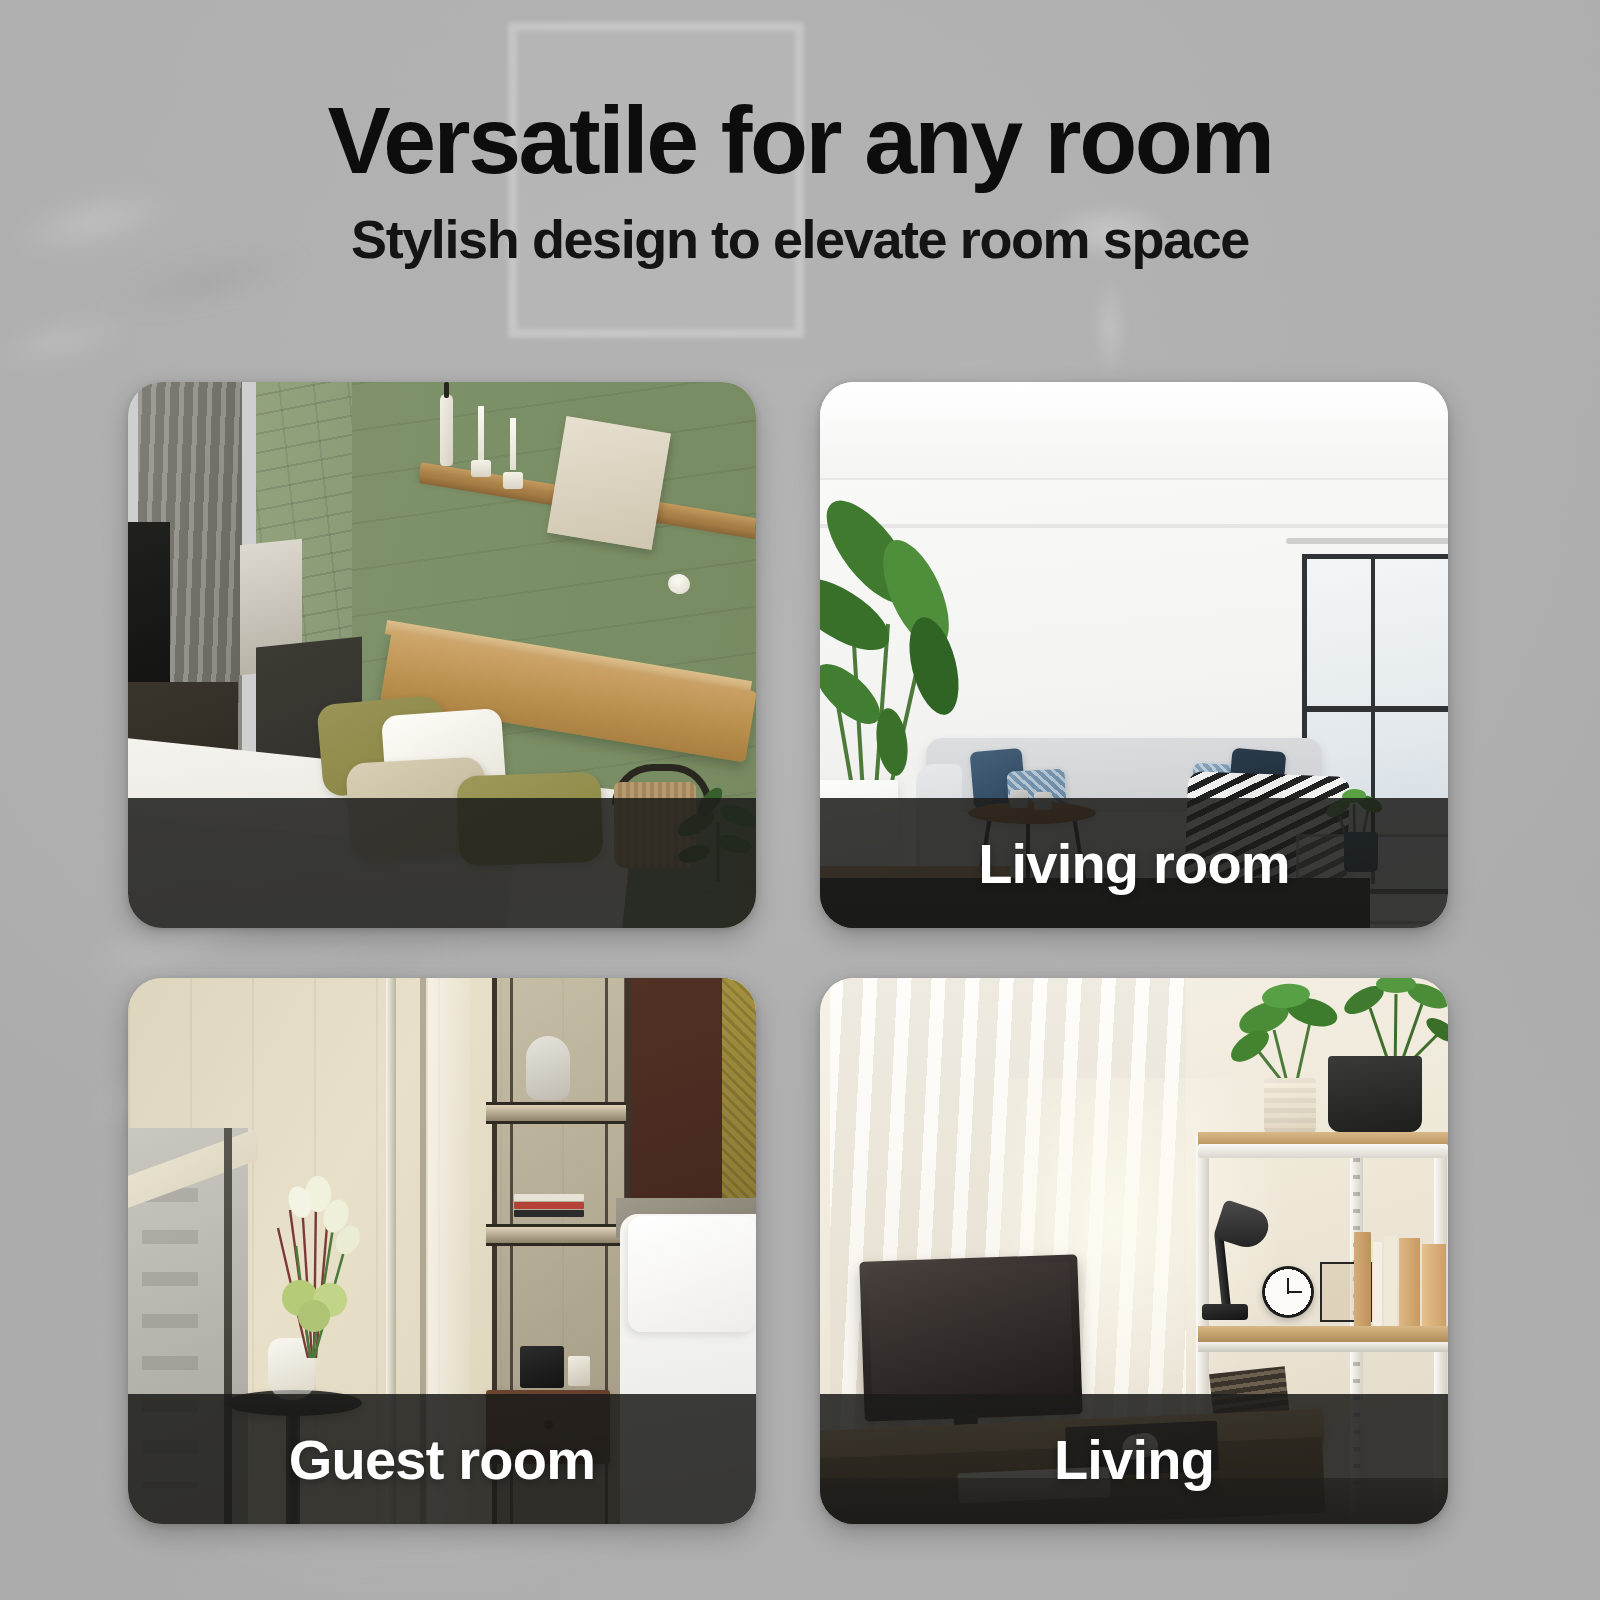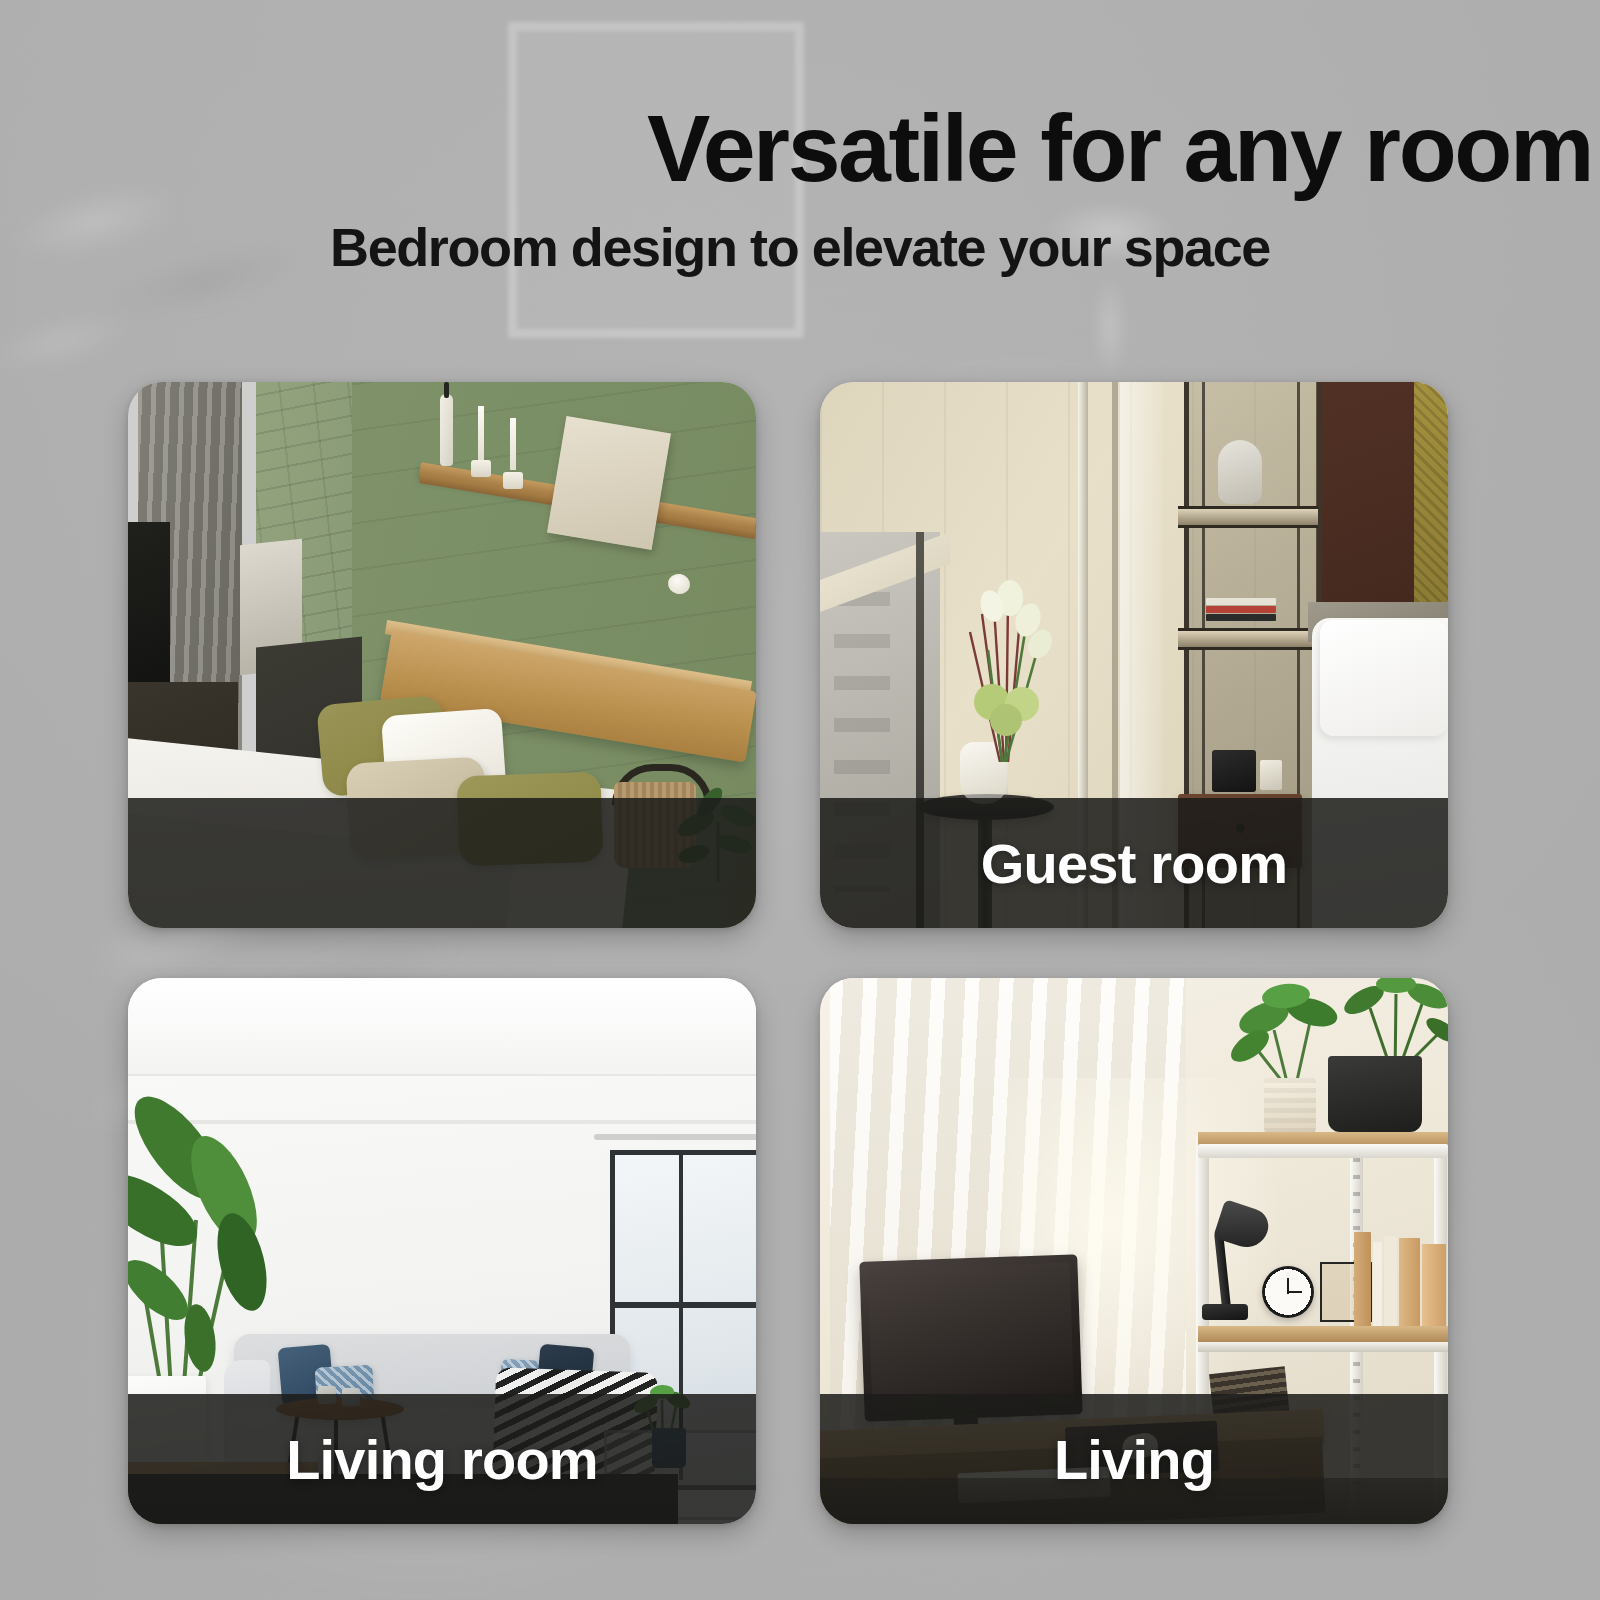--- a/index.html
+++ b/index.html
@@ -73,28 +73,27 @@
   }
 
   
   .headings {
     position: absolute;
     left: 0; top: 92px; width: 1600px;
     text-align: center;
     z-index: 6;
   }
   .title {
-    margin: 8px;
+    margin: 0;
     font-size: 95px;
     line-height: 1.02;
     font-weight: 700;
     letter-spacing: -2.4px;
     color: #0d0d0d;
     font-family: "Liberation Sans", sans-serif;
-    text-align: right;
   }
   .subtitle {
     margin: 22px 0 0 0;
     font-size: 54px;
     line-height: 1.05;
     font-weight: 700;
     letter-spacing: -1.4px;
     color: #141414;
     font-family: "Liberation Sans", sans-serif;
   }
@@ -725,21 +724,21 @@
     <div class="bg-frame"></div>
     <div class="bg-lamp"></div>
     <div class="bg-soft1"></div>
     <div class="bg-plantL2"></div>
     <div class="bg-soft2"></div>
     <div class="bg-vign"></div>
   </div>
 
   <div class="headings">
     <h1 class="title">Versatile for any room</h1>
-    <p class="subtitle">Bedroom design to elevate your space</p>
+    <p class="subtitle">Stylish design to elevate room space</p>
   </div>
 
   <div class="grid">
 
     <div class="card">
       <div class="scene">
         <div class="bd-wall"></div>
         <div class="bd-curtain"></div>
         <div class="bd-window"></div>
         <div class="bd-brick"></div>
@@ -772,20 +771,83 @@
         <svg class="bd-plant" viewBox="0 0 100 110">
           <path d="M50 110 L50 50" stroke="#3e5c32" stroke-width="3" fill="none"></path>
           <ellipse cx="28" cy="52" rx="20" ry="9" fill="#3f6b33" transform="rotate(-28 28 52)"></ellipse>
           <ellipse cx="70" cy="44" rx="19" ry="9" fill="#4a7a3a" transform="rotate(22 70 44)"></ellipse>
           <ellipse cx="42" cy="30" rx="17" ry="8" fill="#37602c" transform="rotate(-52 42 30)"></ellipse>
           <ellipse cx="66" cy="72" rx="18" ry="8" fill="#446f36" transform="rotate(14 66 72)"></ellipse>
           <ellipse cx="26" cy="82" rx="16" ry="8" fill="#3a6530" transform="rotate(-16 26 82)"></ellipse>
         </svg>
       </div>
       <div class="card-overlay"></div>
+    </div>
+
+    <div class="card">
+      <div class="scene">
+        <div class="lr-wall"></div>
+        <div class="lr-ceil"></div>
+        <div class="lr-ceil2"></div>
+
+        <svg class="lr-plant" viewBox="0 0 230 400">
+          <g stroke="#4c7a3a" stroke-width="4" fill="none">
+            <path d="M70 400 L58 200"></path>
+              <path d="M76 400 L92 180"></path>
+              <path d="M82 400 L120 230"></path>
+            <path d="M66 400 L40 250"></path>
+          </g>
+          <ellipse cx="74" cy="108" rx="26" ry="62" fill="#3f7a2f" transform="rotate(-38 74 108)"></ellipse>
+          <ellipse cx="120" cy="150" rx="25" ry="58" fill="#4f8f3b" transform="rotate(-24 120 150)"></ellipse>
+          <ellipse cx="44" cy="170" rx="24" ry="56" fill="#38702a" transform="rotate(-58 44 170)"></ellipse>
+          <ellipse cx="138" cy="222" rx="22" ry="50" fill="#2f6424" transform="rotate(-14 138 222)"></ellipse>
+          <ellipse cx="52" cy="250" rx="18" ry="40" fill="#427e32" transform="rotate(-48 52 250)"></ellipse>
+          <ellipse cx="96" cy="298" rx="15" ry="34" fill="#3a7029" transform="rotate(-8 96 298)"></ellipse>
+        </svg>
+        <div class="lr-pot"></div>
+
+        <div class="lr-winrod"></div>
+        <div class="lr-window"></div>
+        <div class="lr-winmull"></div>
+
+        <div class="lr-sofa"></div>
+        <div class="lr-arm"></div>
+        <div class="lr-pl1"></div>
+        <div class="lr-pl2"></div>
+        <div class="lr-pl3"></div>
+        <div class="lr-pl4"></div>
+        <div class="lr-seat"></div>
+        <div class="lr-chaise"></div>
+        <div class="lr-throw"></div>
+
+        <div class="lr-leg1"></div>
+        <div class="lr-leg2"></div>
+        <div class="lr-leg3"></div>
+        <div class="lr-table"></div>
+        <div class="lr-cup1"></div>
+        <div class="lr-cup2"></div>
+
+        <div class="lr-glasstbl"></div>
+        <svg class="lr-smallplant" viewBox="0 0 70 90">
+          <g stroke="#4c7a3a" stroke-width="2.6" fill="none">
+            <path d="M34 90 L20 36"></path>
+              <path d="M36 90 L48 30"></path>
+              <path d="M35 90 L34 24"></path>
+          </g>
+          <ellipse cx="18" cy="28" rx="13" ry="7" fill="#4e8f3c" transform="rotate(-30 18 28)"></ellipse>
+          <ellipse cx="50" cy="24" rx="13" ry="7" fill="#3f7a2f" transform="rotate(26 50 24)"></ellipse>
+          <ellipse cx="34" cy="16" rx="12" ry="7" fill="#57a044" transform="rotate(-4 34 16)"></ellipse>
+        </svg>
+        <div class="lr-bluepot"></div>
+
+        <div class="lr-floor"></div>
+        <div class="lr-rug"></div>
+      </div>
+      <div class="card-overlay"></div>
+      <div class="card-label">Living room</div>
     </div>
 
     <div class="card">
       <div class="scene">
         <div class="gr-wall"></div>
         <div class="gr-mirror"></div>
         <div class="gr-mirror-panes"></div>
         <div class="gr-angle"></div>
         <div class="gr-mirror-edge"></div>
         <div class="gr-panel1"></div>
@@ -838,83 +900,20 @@
           <circle cx="92" cy="142" r="17" fill="#c2d487"></circle>
           <circle cx="76" cy="158" r="16" fill="#aec373"></circle>
         </svg>
       </div>
       <div class="card-overlay"></div>
       <div class="card-label">Guest room</div>
     </div>
 
     <div class="card">
       <div class="scene">
-        <div class="lr-wall"></div>
-        <div class="lr-ceil"></div>
-        <div class="lr-ceil2"></div>
-
-        <svg class="lr-plant" viewBox="0 0 230 400">
-          <g stroke="#4c7a3a" stroke-width="4" fill="none">
-            <path d="M70 400 L58 200"></path>
-              <path d="M76 400 L92 180"></path>
-              <path d="M82 400 L120 230"></path>
-            <path d="M66 400 L40 250"></path>
-          </g>
-          <ellipse cx="74" cy="108" rx="26" ry="62" fill="#3f7a2f" transform="rotate(-38 74 108)"></ellipse>
-          <ellipse cx="120" cy="150" rx="25" ry="58" fill="#4f8f3b" transform="rotate(-24 120 150)"></ellipse>
-          <ellipse cx="44" cy="170" rx="24" ry="56" fill="#38702a" transform="rotate(-58 44 170)"></ellipse>
-          <ellipse cx="138" cy="222" rx="22" ry="50" fill="#2f6424" transform="rotate(-14 138 222)"></ellipse>
-          <ellipse cx="52" cy="250" rx="18" ry="40" fill="#427e32" transform="rotate(-48 52 250)"></ellipse>
-          <ellipse cx="96" cy="298" rx="15" ry="34" fill="#3a7029" transform="rotate(-8 96 298)"></ellipse>
-        </svg>
-        <div class="lr-pot"></div>
-
-        <div class="lr-winrod"></div>
-        <div class="lr-window"></div>
-        <div class="lr-winmull"></div>
-
-        <div class="lr-sofa"></div>
-        <div class="lr-arm"></div>
-        <div class="lr-pl1"></div>
-        <div class="lr-pl2"></div>
-        <div class="lr-pl3"></div>
-        <div class="lr-pl4"></div>
-        <div class="lr-seat"></div>
-        <div class="lr-chaise"></div>
-        <div class="lr-throw"></div>
-
-        <div class="lr-leg1"></div>
-        <div class="lr-leg2"></div>
-        <div class="lr-leg3"></div>
-        <div class="lr-table"></div>
-        <div class="lr-cup1"></div>
-        <div class="lr-cup2"></div>
-
-        <div class="lr-glasstbl"></div>
-        <svg class="lr-smallplant" viewBox="0 0 70 90">
-          <g stroke="#4c7a3a" stroke-width="2.6" fill="none">
-            <path d="M34 90 L20 36"></path>
-              <path d="M36 90 L48 30"></path>
-              <path d="M35 90 L34 24"></path>
-          </g>
-          <ellipse cx="18" cy="28" rx="13" ry="7" fill="#4e8f3c" transform="rotate(-30 18 28)"></ellipse>
-          <ellipse cx="50" cy="24" rx="13" ry="7" fill="#3f7a2f" transform="rotate(26 50 24)"></ellipse>
-          <ellipse cx="34" cy="16" rx="12" ry="7" fill="#57a044" transform="rotate(-4 34 16)"></ellipse>
-        </svg>
-        <div class="lr-bluepot"></div>
-
-        <div class="lr-floor"></div>
-        <div class="lr-rug"></div>
-      </div>
-      <div class="card-overlay"></div>
-      <div class="card-label">Living room</div>
-    </div>
-
-    <div class="card">
-      <div class="scene">
         <div class="st-wall"></div>
         <div class="st-curtain"></div>
         <div class="st-light"></div>
 
         <svg class="st-plant1" viewBox="0 0 130 120">
           <g stroke="#4c7a3a" stroke-width="3" fill="none">
             <path d="M70 120 L54 56"></path>
               <path d="M74 120 L90 48"></path>
               <path d="M72 120 L36 74"></path>
           </g>

